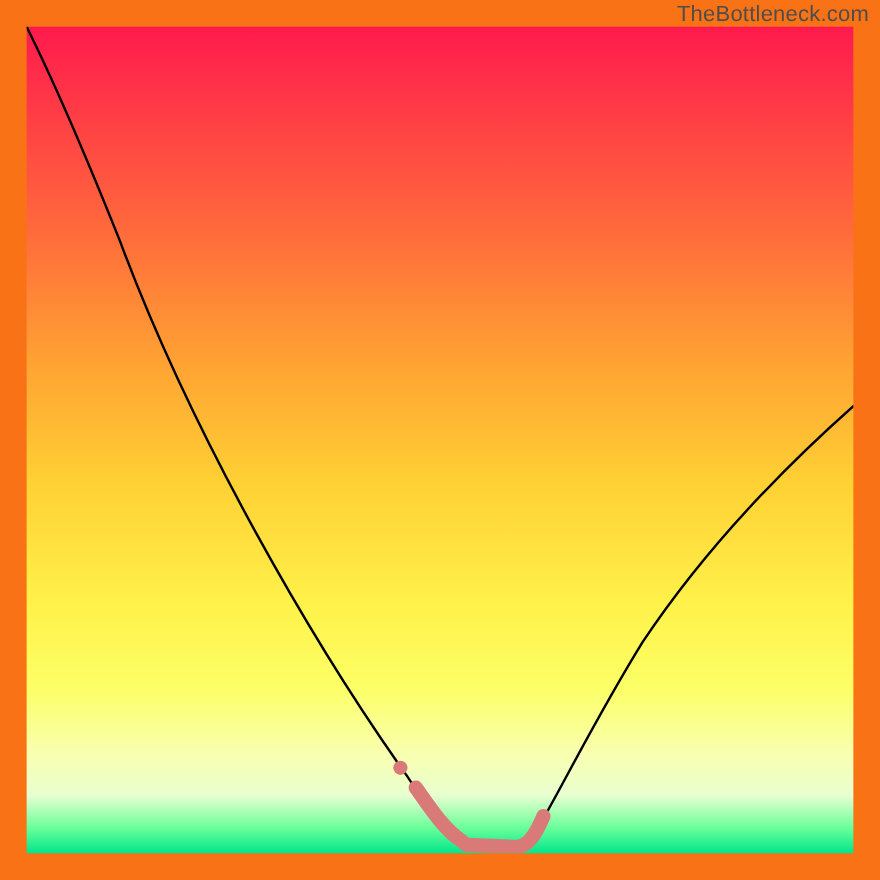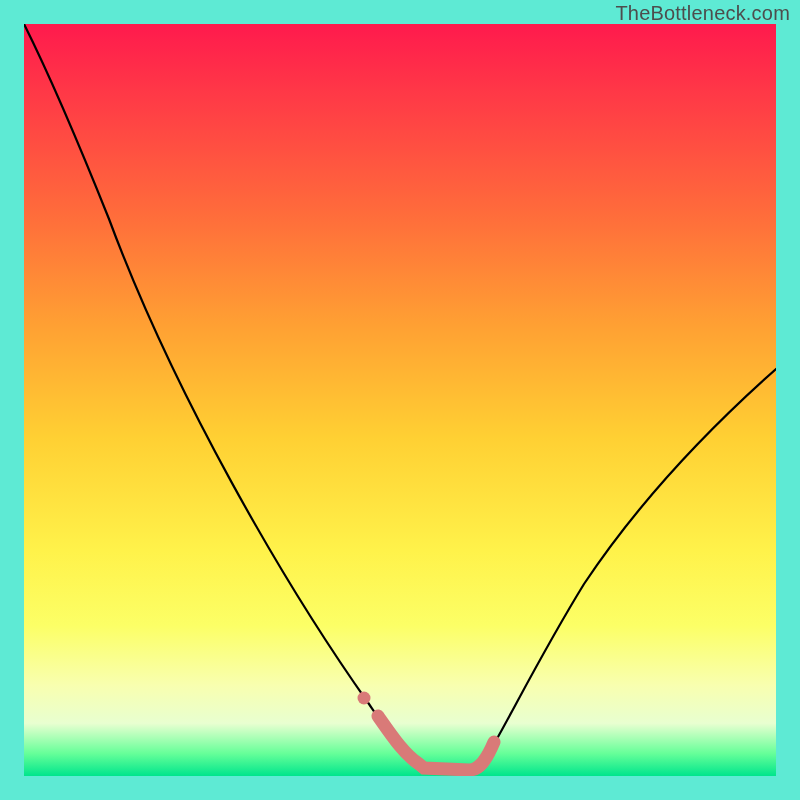--- a/index.html
+++ b/index.html
@@ -10,21 +10,21 @@
     background: #000;
     overflow: hidden;
     font-family: Arial, Helvetica, sans-serif;
   }
   .frame {
     position: absolute;
     left: 0;
     top: 0;
     width: 800px;
     height: 800px;
-    background: #5eead4;
+    background: #f97316;
   }
   .plot-area {
     position: absolute;
     left: 24px;
     top: 24px;
     width: 752px;
     height: 752px;
     overflow: hidden;
   }
   .gradient {

